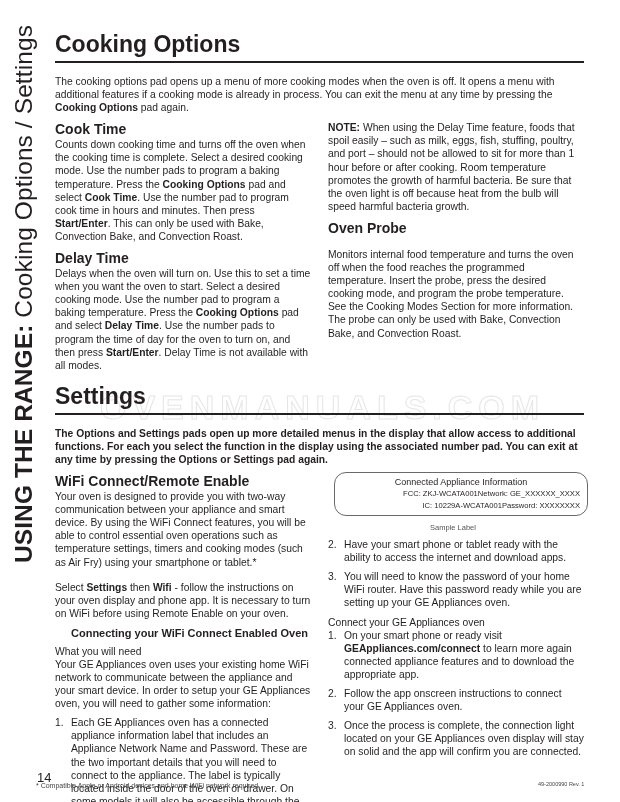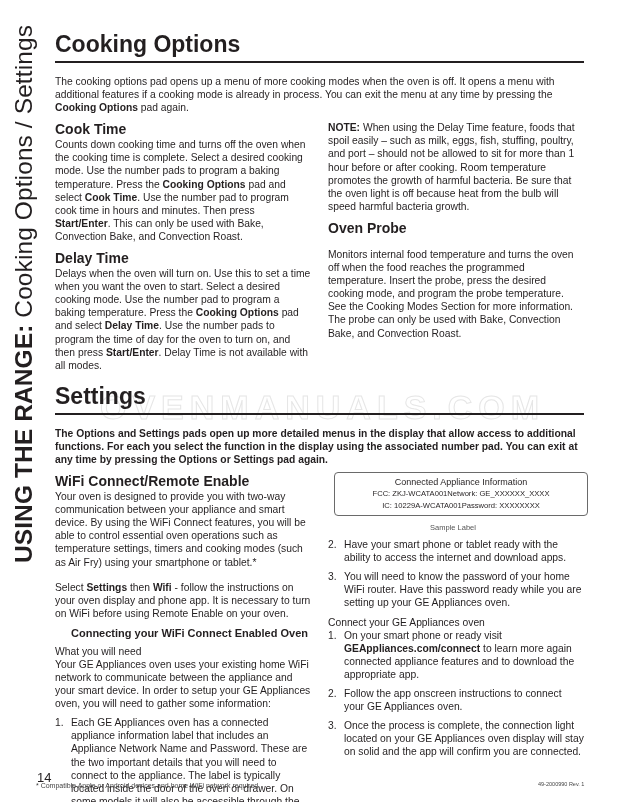--- a/index.html
+++ b/index.html
@@ -16,24 +16,24 @@
   .mt4 { margin-top:12px; }
   .bold { font-weight:bold; }
   .cols { display:flex; justify-content:space-between; }
   .col { width:256px; }
   h2 { font-size:14px; font-weight:bold; margin:7px 0 1px 0; line-height:16px; }
   h3 { font-size:11px; font-weight:bold; margin:6px 0 2px 16px; line-height:14px; }
   h4 { font-size:10.3px; font-weight:normal; margin:5px 0 0 0; line-height:13px; }
   ol { margin:0; padding:0; list-style:none; }
   ol li { display:flex; font-size:10.3px; line-height:13.1px; margin-top:6px; }
   ol li .num { width:16px; flex:none; }
-  .label-box { margin:6px 0 0 6px; width:238px; border:1px solid #6a6a6a; border-radius:4px;
+  .label-box { margin:6px 0 0 6px; width:238px; border:1px solid #6a6a6a; border-radius:12px;
        padding:3px 7px 3px 7px; font-size:7.6px; line-height:12px; color:#231f20; }
   .label-title { text-align:center; font-size:9px; font-weight:normal; color:#231f20; line-height:12px; }
-  .label-row { display:flex; justify-content:center; }
+  .label-row { display:flex; justify-content:flex-end; }
   .label-caption { text-align:center; font-size:7.5px; color:#555; margin-top:7px; width:250px; }
   .watermark { position:absolute; left:100px; top:388px; font-size:34px; font-weight:bold; letter-spacing:6px;
        color:transparent; -webkit-text-stroke:1px #e6e6e6; pointer-events:none; }
   .footnote { position:absolute; left:36px; top:782px; font-size:7px; color:#444; }
   .page-num { position:absolute; left:37px; top:774px; font-size:13px; }
   .doc-num { position:absolute; left:538px; top:781px; font-size:5.5px; color:#444; }
 </style>
 </head>
 <body>
 

